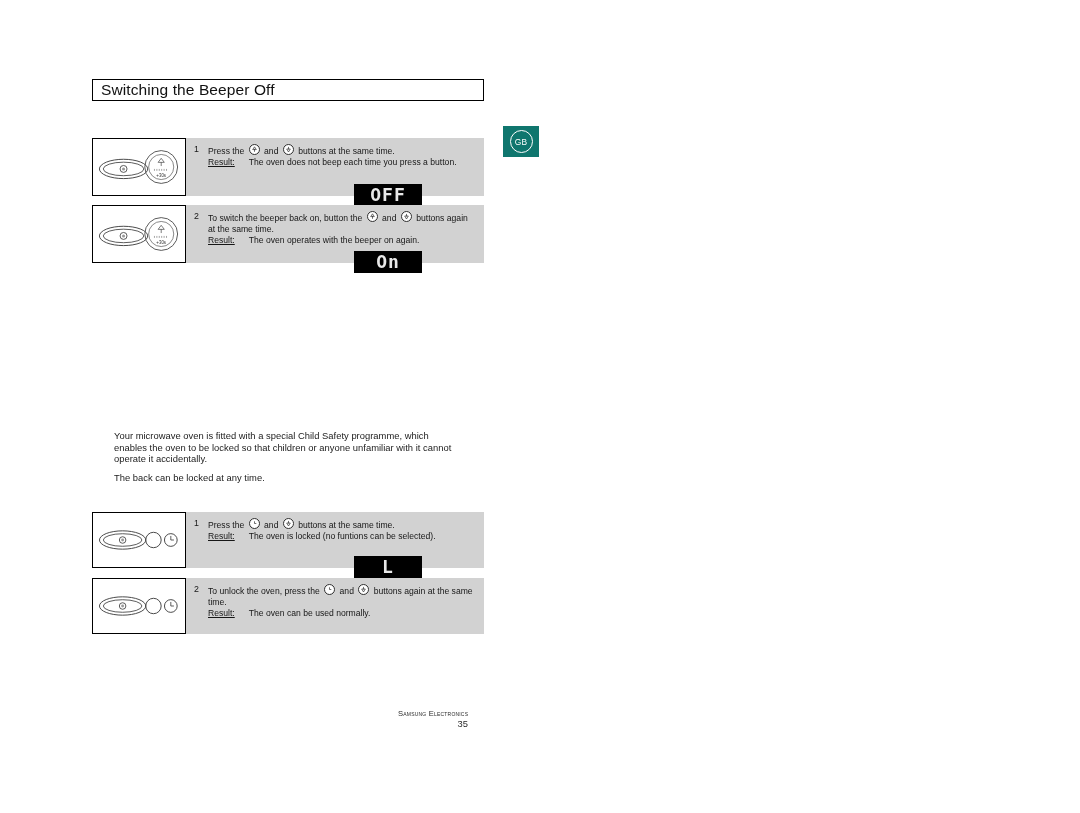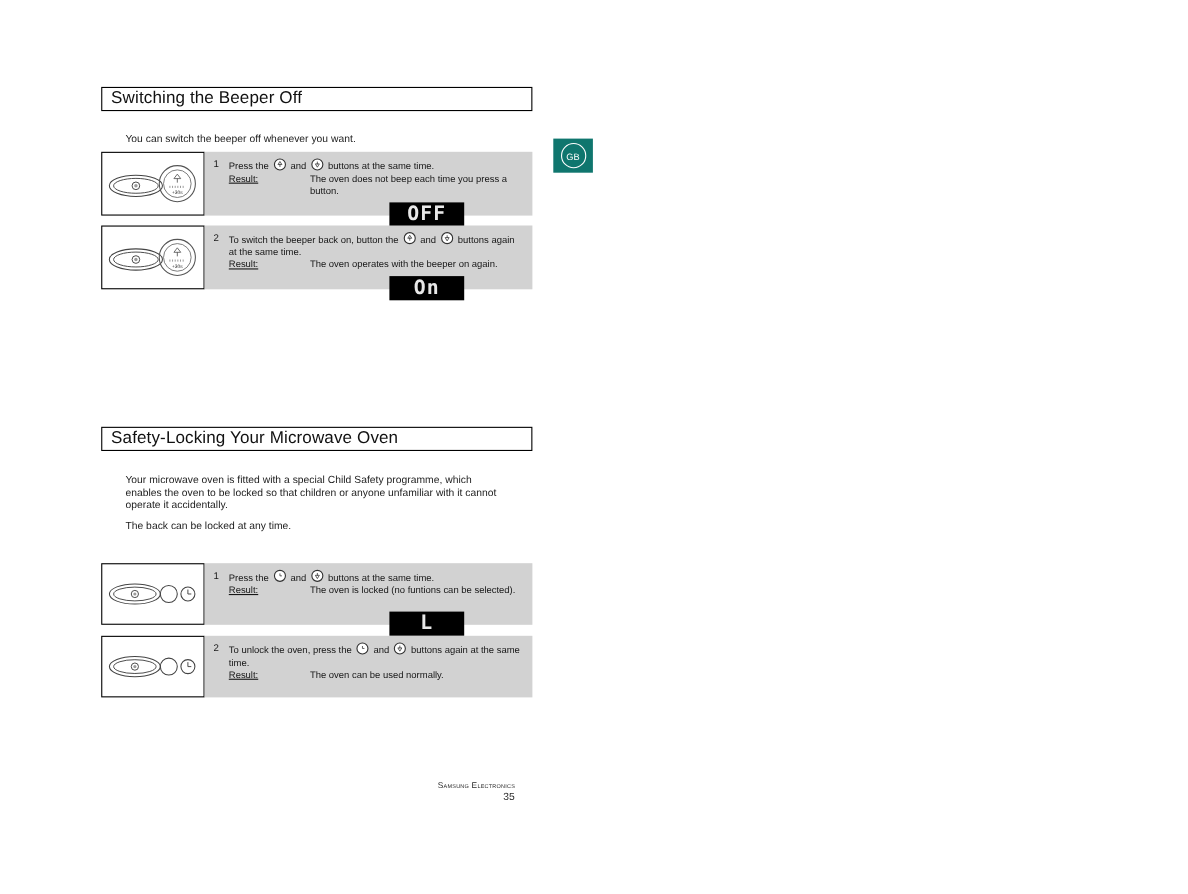--- a/index.html
+++ b/index.html
@@ -92,21 +92,20 @@
   }
   .step-num {
     flex: 0 0 14px;
     font-size: 8.8px;
     line-height: 10.6px;
   }
   .step-body { flex: 1 1 auto; }
   .result-line {
     margin-top: 0.5px;
     display: flex;
-    gap: 33px;
   }
   .result-label {
     text-decoration: underline;
     flex: 0 0 auto;
     margin-right: 14px;
   }
 
   
   .btn-ico {
     display: inline-block;
@@ -185,21 +184,20 @@
   #footer .brand { font-variant: small-caps; }
   #footer .pageno { margin-left: 12px; font-size: 9.4px; font-variant: normal; }
 </style>
 </head>
 <body>
 
 <div class="page">
 
   <div class="section-heading" id="heading-beeper">Switching the Beeper Off</div>
 
-  <div class="body-text" id="intro-beeper">You can switch the beeper off whenever you want.</div>
 
   <div id="gb-badge">
     <div class="gb-circle">GB</div>
   </div>
 
   <div class="step-row" id="step-beeper-1">
     <div class="panel-cell">
       <svg class="panel-art" viewBox="0 0 94 58">
         <ellipse cx="31" cy="31" rx="25" ry="10" fill="none" stroke="#444" stroke-width="1"></ellipse>
         <ellipse cx="31" cy="31" rx="21" ry="7" fill="none" stroke="#444" stroke-width="0.9"></ellipse>
@@ -297,21 +295,20 @@
             <span>The oven operates with the beeper on again.</span>
           </div>
         </div>
       </div>
       <div class="lcd" id="lcd-on">
         <span class="lcd-seg">On</span>
       </div>
     </div>
   </div>
 
-  <div class="section-heading" id="heading-lock">Safety-Locking Your Microwave Oven</div>
 
   <div class="body-text" id="intro-lock-1">Your microwave oven is fitted with a special Child Safety programme, which enables the oven to be  locked  so that children or anyone unfamiliar with it cannot operate it accidentally.</div>
 
   <div class="body-text" id="intro-lock-2">The back can be locked at any time.</div>
 
   <div class="step-row" id="step-lock-1">
     <div class="panel-cell">
       <svg class="panel-art" viewBox="0 0 94 56">
         <ellipse cx="30" cy="28" rx="24" ry="9.5" fill="none" stroke="#444" stroke-width="1"></ellipse>
         <ellipse cx="30" cy="28" rx="20" ry="6.5" fill="none" stroke="#444" stroke-width="0.9"></ellipse>

